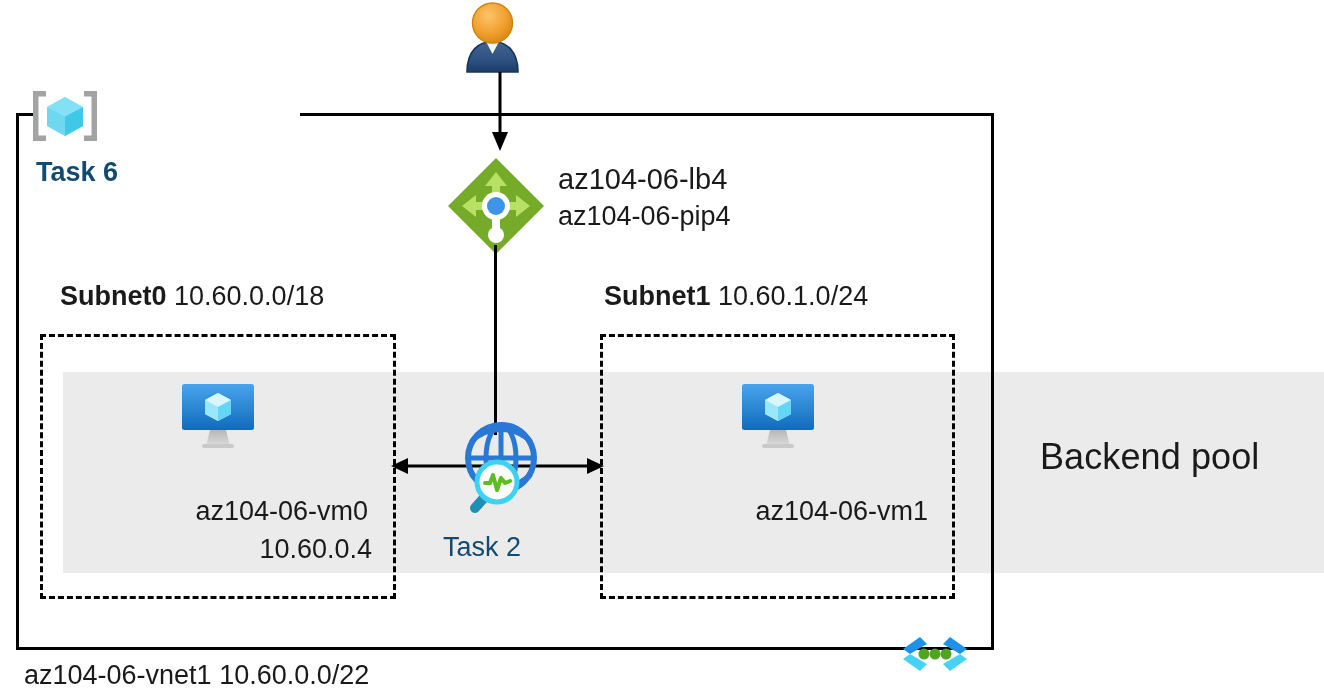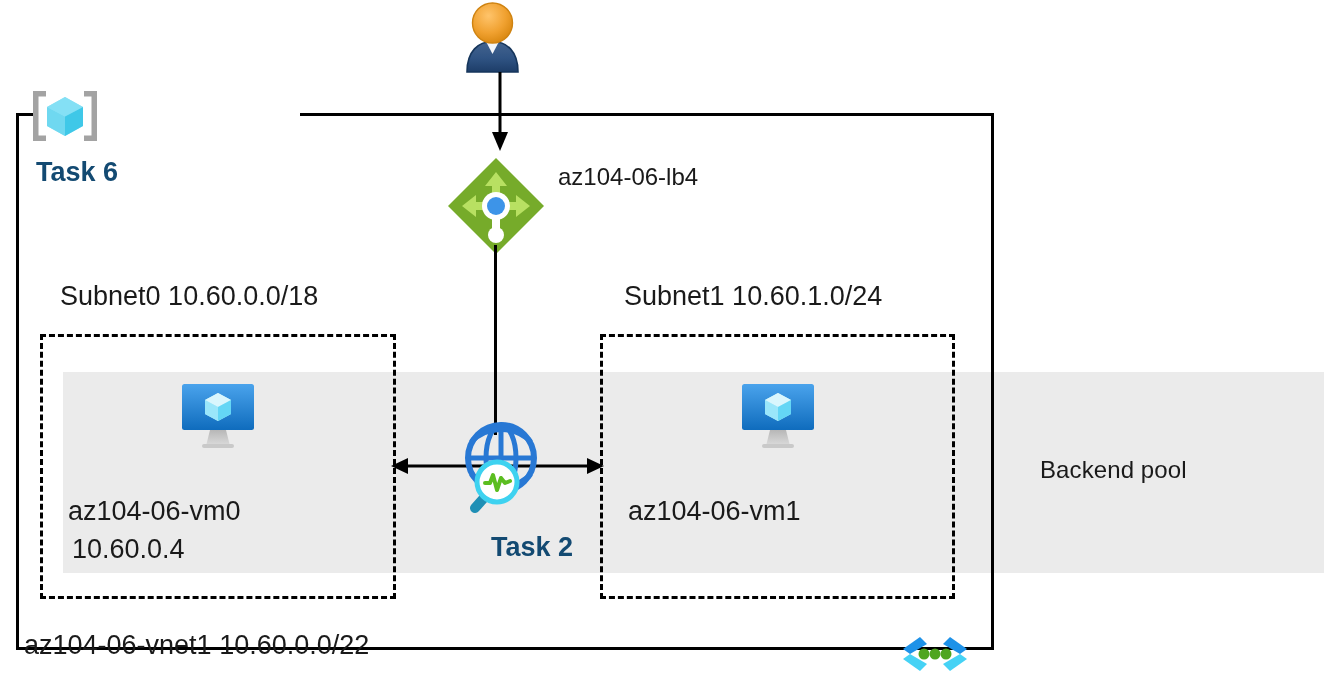--- a/index.html
+++ b/index.html
@@ -23,25 +23,24 @@
   .backend-band {
     left: 63px;
     top: 372px;
     width: 1261px;
     height: 201px;
     background: #ebebeb;
   }
   .backend-pool-label {
     left: 1040px;
     top: 436px;
-    font-size: 24px;
+    font-size: 36px;
     color: #1a1a1a;
     white-space: nowrap;
     letter-spacing: 0.1px;
-    margin-top: 20px;
   }
 
   
   .rg-box-left {
     left: 16px; top: 113px;
     width: 3px; height: 537px;
     background: #000;
   }
   .rg-box-bottom {
     left: 16px; top: 647px;
@@ -94,21 +93,21 @@
     width: 30px; height: 80px;
   }
 
   
   .lb-icon {
     left: 445px; top: 155px;
     width: 102px; height: 102px;
   }
   .lb-label1 {
     left: 558px; top: 163px;
-    font-size: 24px;
+    font-size: 29px;
     color: #1a1a1a;
     white-space: nowrap;
   }
   .lb-label2 {
     left: 558px; top: 201px;
     font-size: 27px;
     color: #1a1a1a;
     white-space: nowrap;
   }
   
@@ -125,61 +124,60 @@
     background: transparent;
   }
   .subnet0-box { left: 40px; top: 334px; width: 356px; height: 265px; }
   .subnet1-box { left: 600px; top: 334px; width: 355px; height: 265px; }
 
   .subnet-label {
     font-size: 27px;
     color: #1a1a1a;
     white-space: nowrap;
   }
-  .subnet-label b { font-weight: normal; }
+  .subnet-label b { font-weight: bold; }
   .subnet0-label { left: 60px; top: 281px; }
-  .subnet1-label { left: 624px; top: 281px; }
+  .subnet1-label { left: 604px; top: 281px; }
 
   
   .vm-icon { width: 76px; height: 72px; }
   .vm0-icon { left: 180px; top: 380px; }
   .vm1-icon { left: 740px; top: 380px; }
   .vm-name, .vm-ip {
     font-size: 27px;
     color: #1a1a1a;
     white-space: nowrap;
-    text-align: left;
+    text-align: right;
     width: 300px;
   }
   .vm0-name { left: 68px; top: 496px; }
   .vm0-ip   { left: 72px; top: 534px; }
   .vm1-name { left: 628px; top: 496px; }
   .vm1-ip   { left: 628px; top: 534px; }
 
   
   .nw-icon {
     left: 449px; top: 420px;
     width: 98px; height: 98px;
   }
   .task2-label {
     left: 443px; top: 532px;
     font-size: 27px;
-    font-weight: bold;
+    font-weight: normal;
     color: #134a72;
     white-space: nowrap;
-    margin-left: 48px;
   }
   .h-arrow {
     left: 390px; top: 450px;
     width: 215px; height: 32px;
   }
 
   
   .vnet-label {
-    left: 24px; top: 630px;
+    left: 24px; top: 660px;
     font-size: 27px;
     color: #1a1a1a;
     white-space: nowrap;
     text-align: center;
   }
   .vnet-icon {
     left: 897px; top: 634px;
     width: 76px; height: 40px;
   }
 </style>
@@ -250,20 +248,21 @@
         <polygon points="17,51 31,40 31,47 45,47 45,55 31,55 31,62"></polygon>
         <polygon points="85,51 71,40 71,47 57,47 57,55 71,55 71,62"></polygon>
       </g>
       <circle cx="51" cy="51" r="14" fill="#ffffff"></circle>
       <circle cx="51" cy="51" r="9" fill="#3d94e8"></circle>
       <rect x="47" y="62" width="8" height="13" fill="#ffffff"></rect>
       <circle cx="51" cy="80" r="8" fill="#ffffff"></circle>
     </svg>
   </div>
   <div class="abs lb-label1">az104-06-lb4</div>
+  <div class="abs lb-label2">az104-06-pip4</div>
   <div class="abs lb-line"></div>
 
   <div class="abs subnet-box subnet0-box"></div>
   <div class="abs subnet-label subnet0-label">
     <b>Subnet0</b>
     <span>10.60.0.0/18</span>
   </div>
   <div class="abs vm-icon vm0-icon">
     <svg viewBox="0 0 76 72" width="76" height="72" xmlns="http://www.w3.org/2000/svg">
       <defs>

